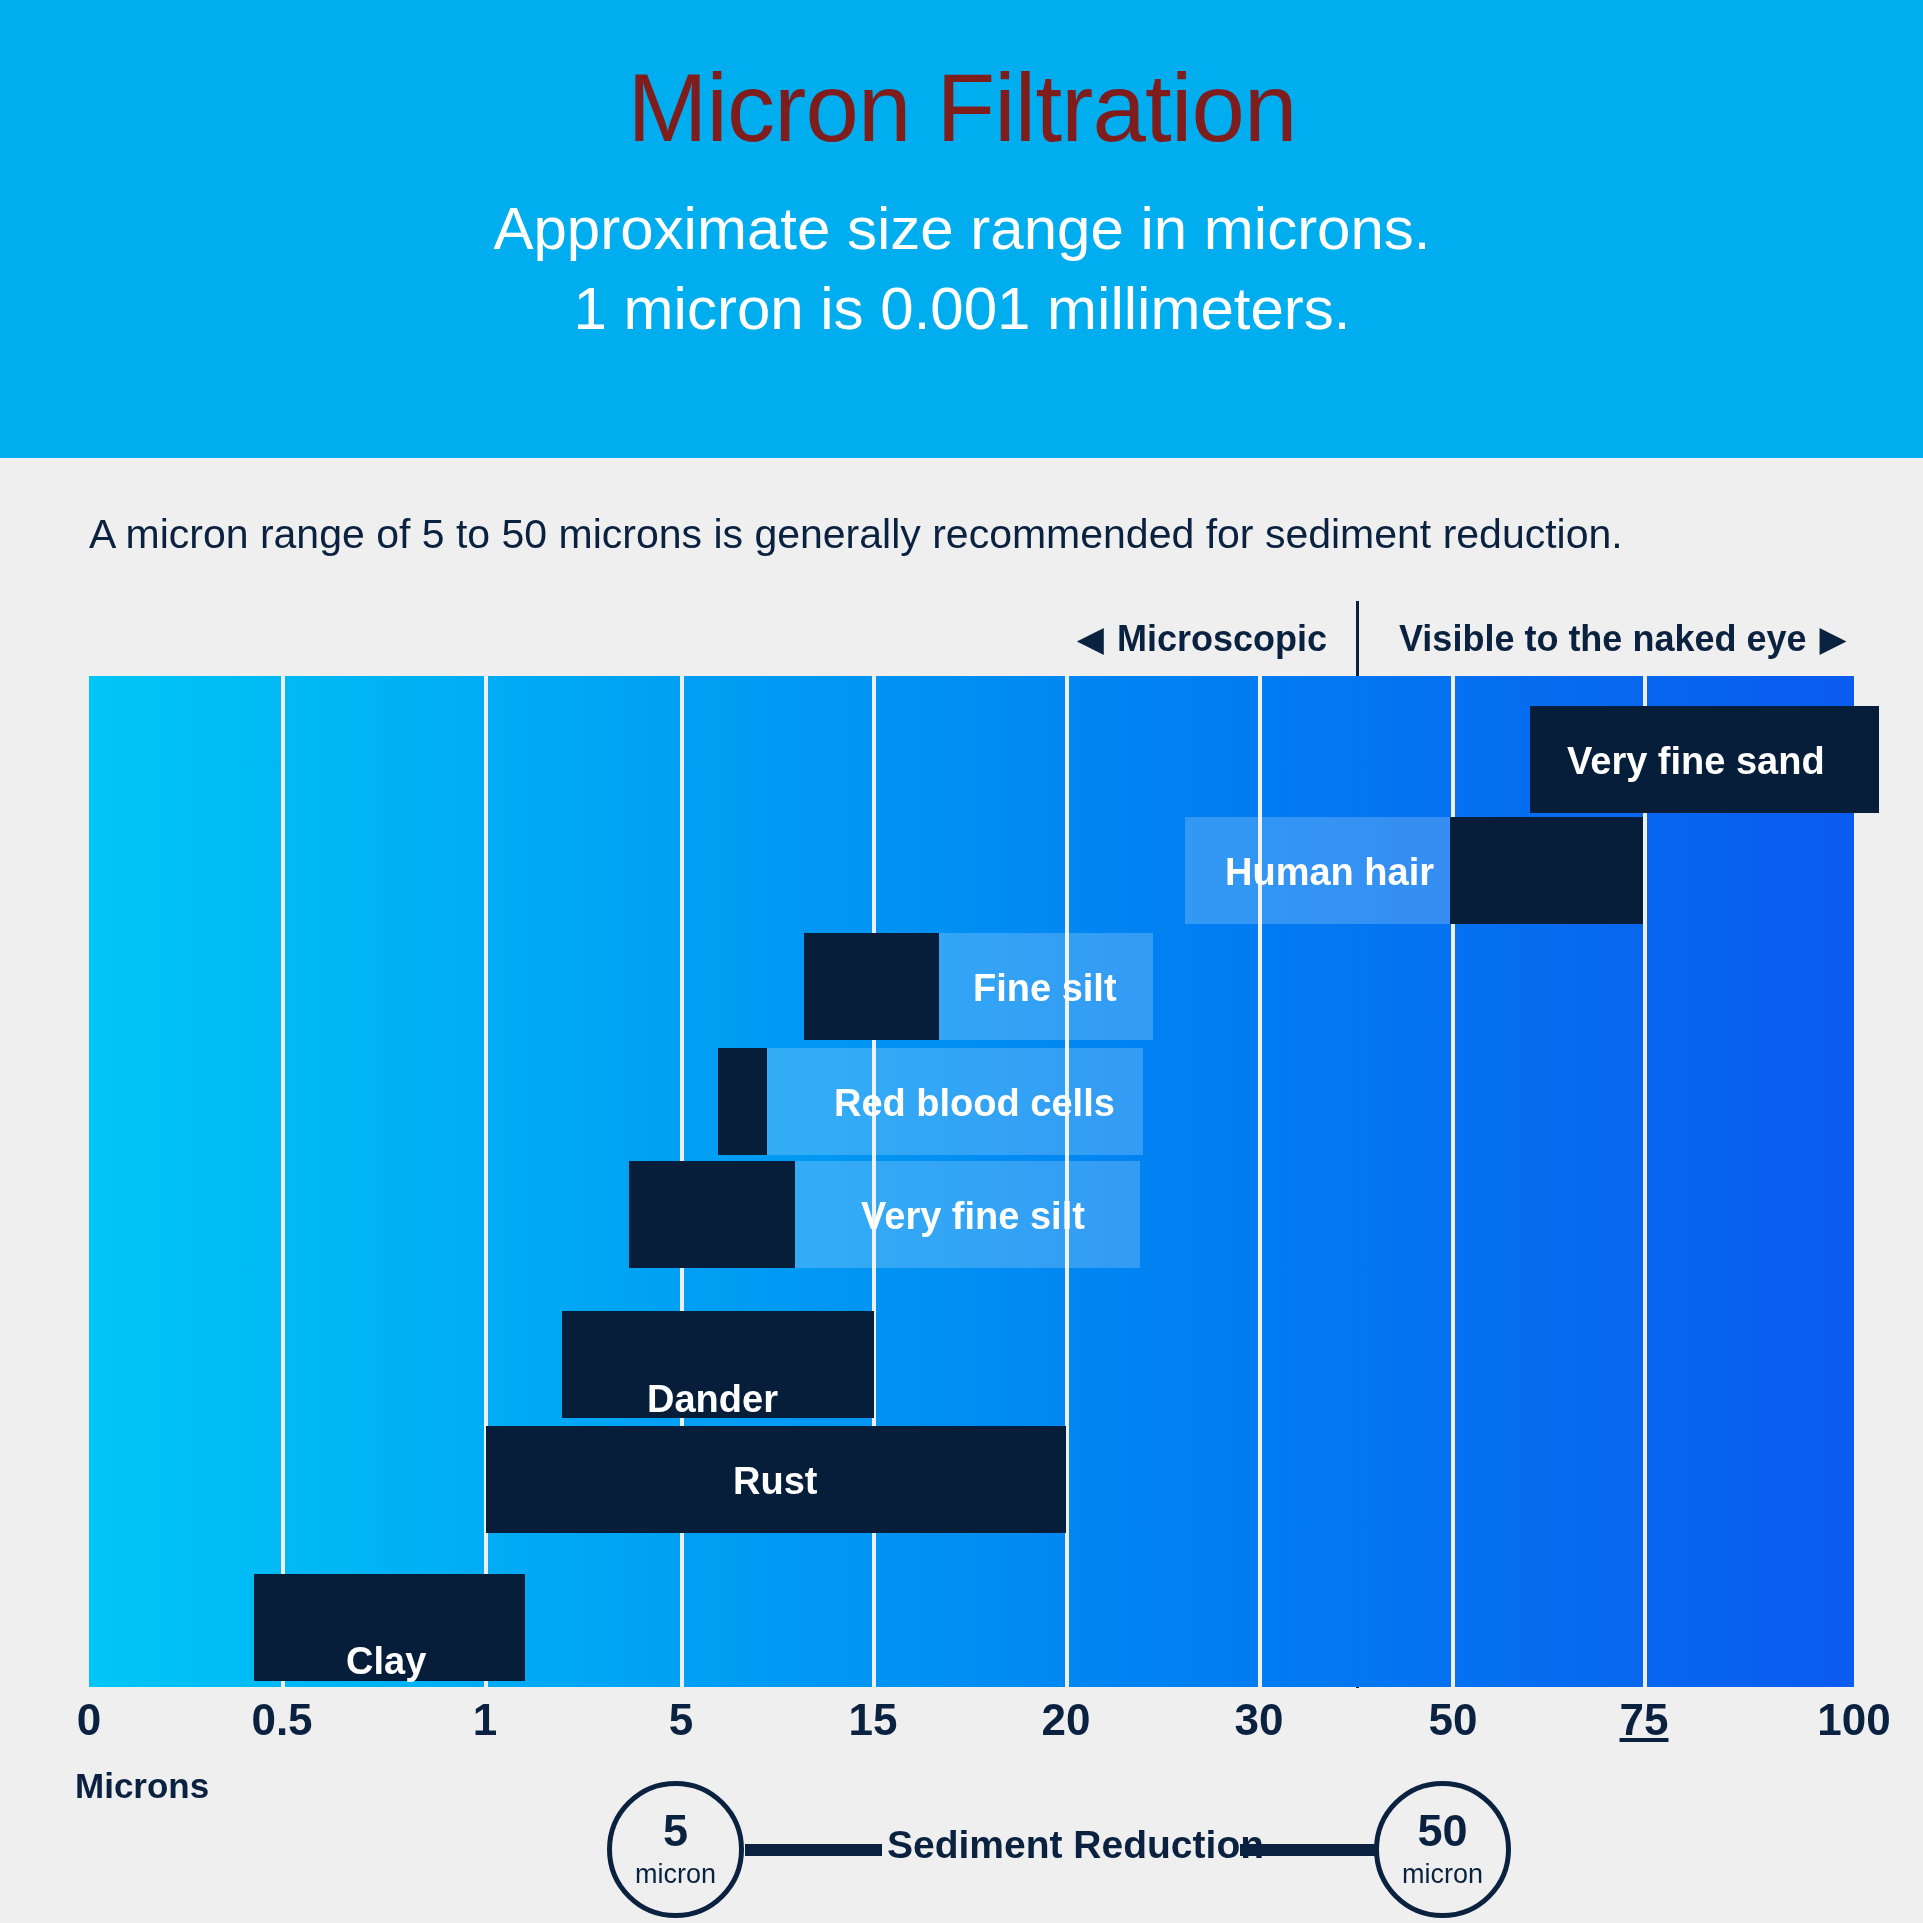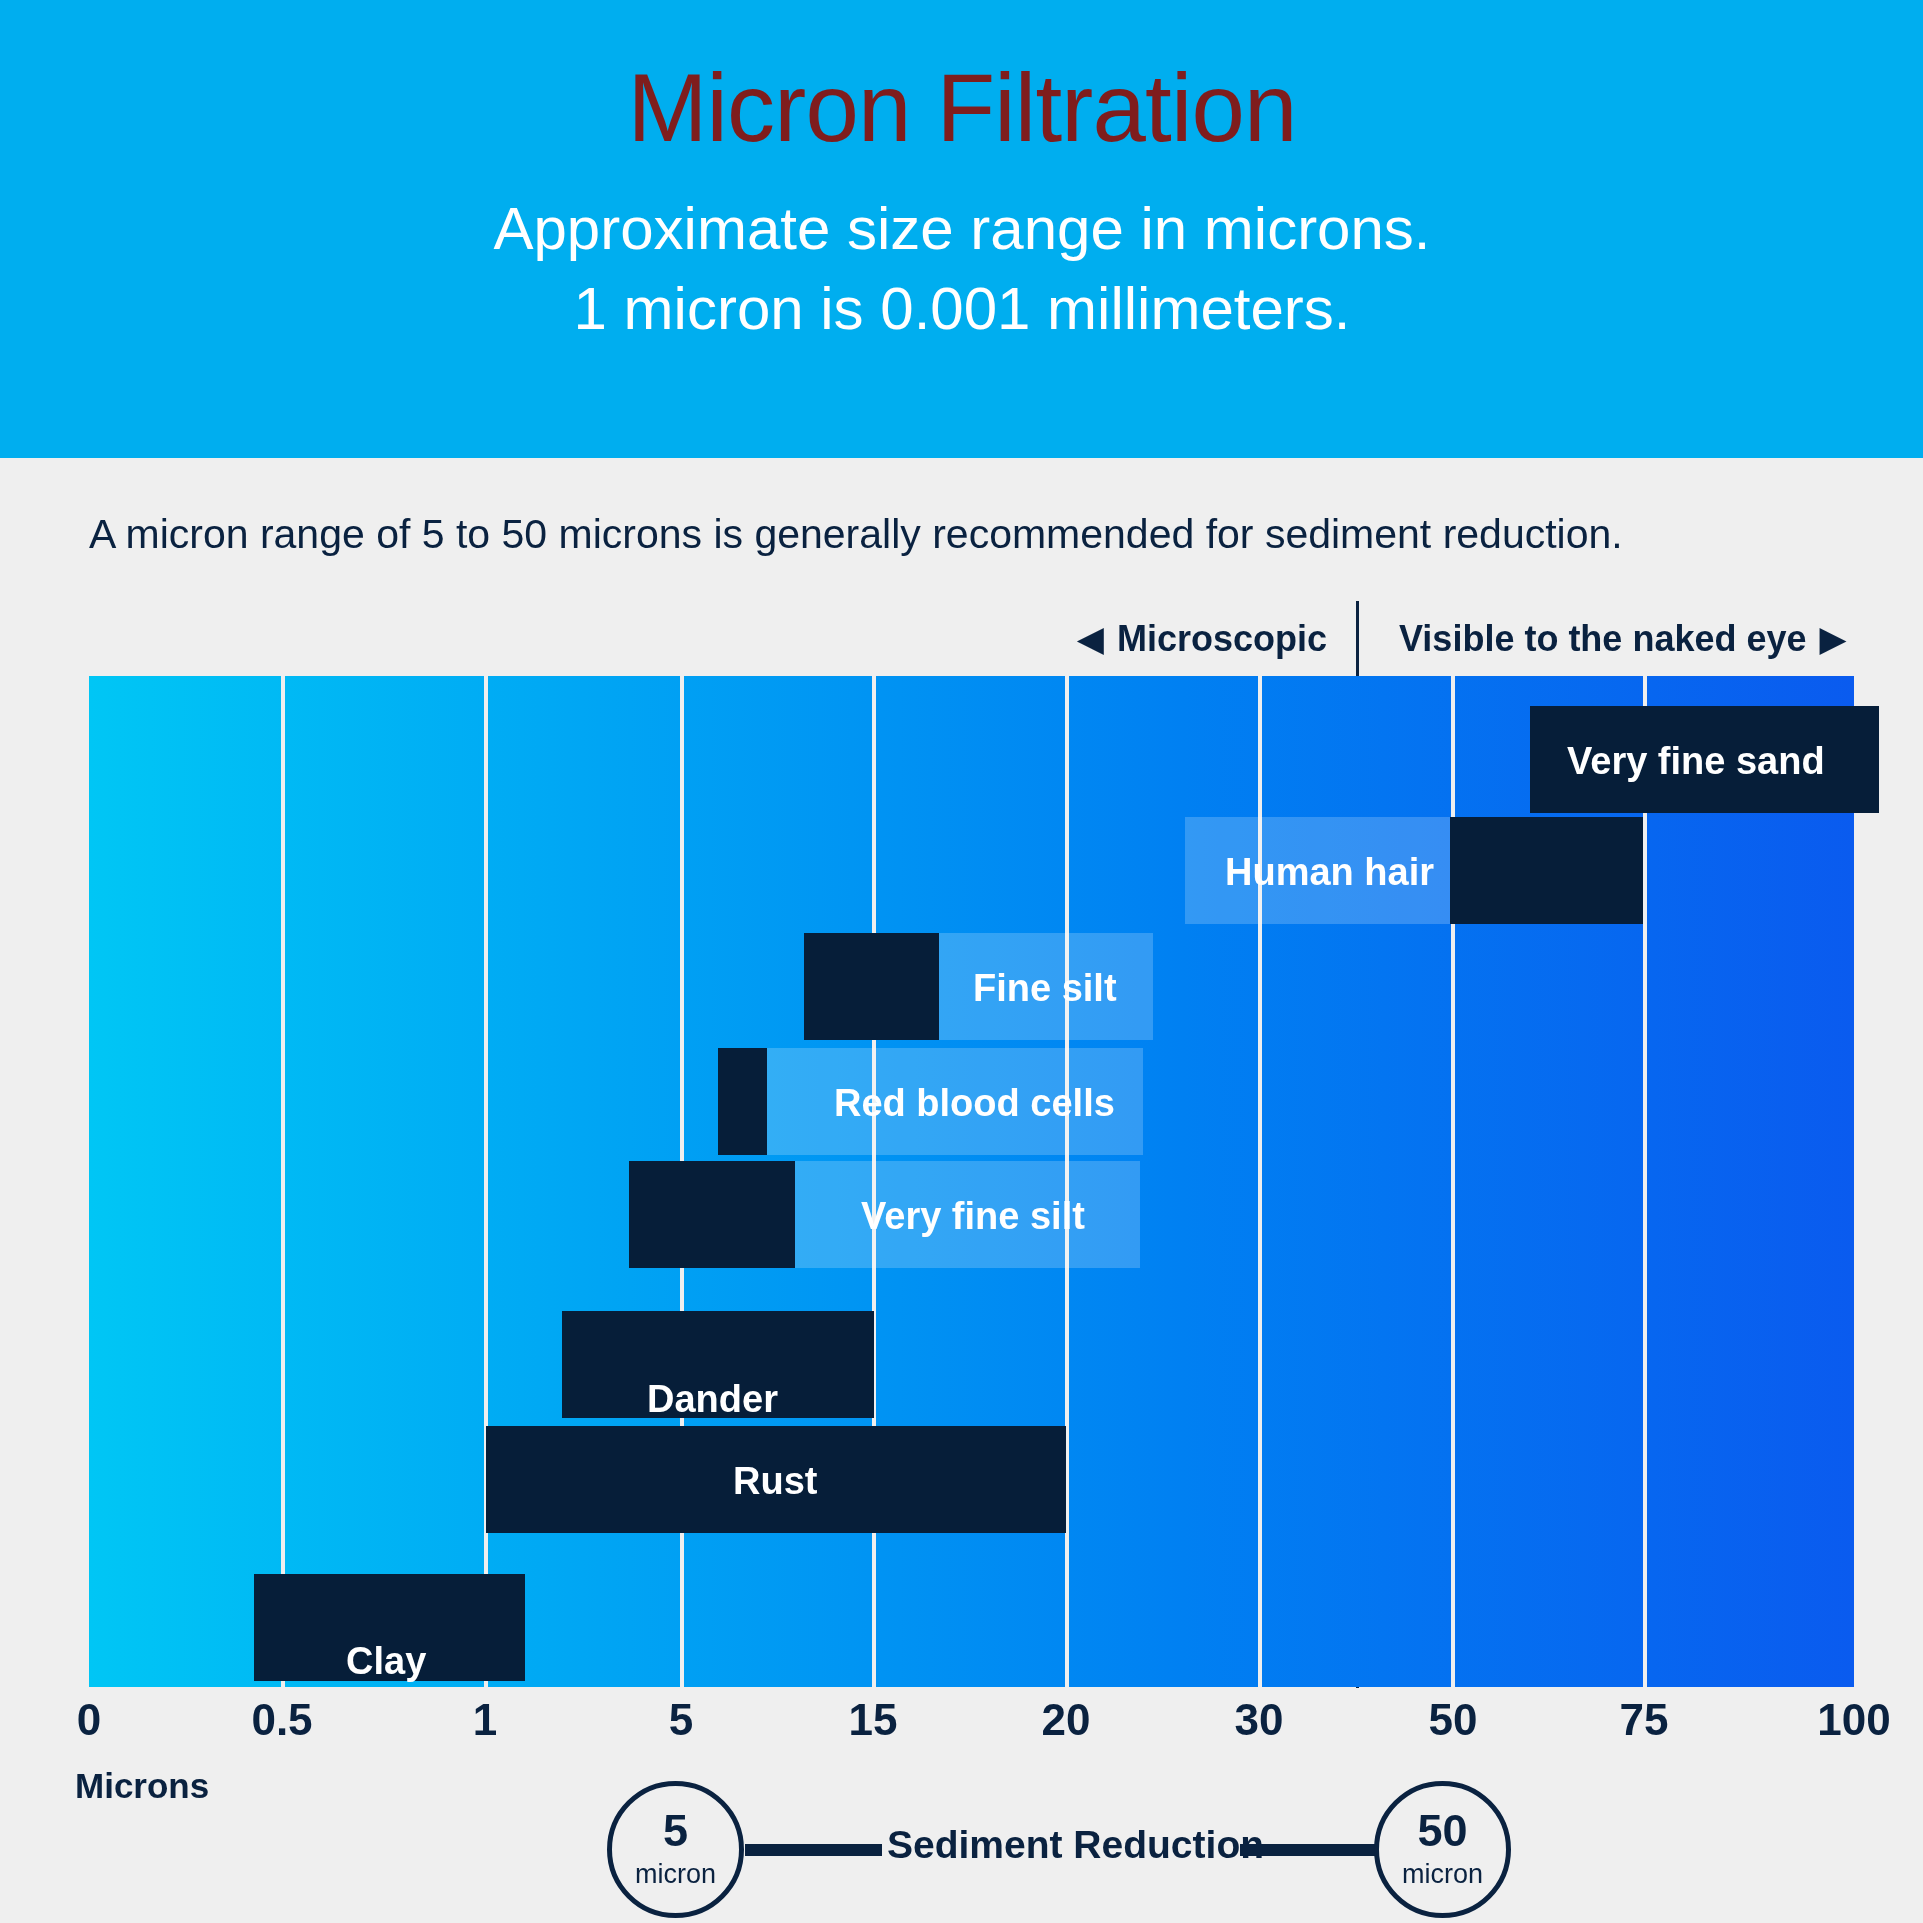--- a/index.html
+++ b/index.html
@@ -179,21 +179,21 @@
 
 <div id="axis">
     <div class="tick" style="left: 89px;">0</div>
     <div class="tick" style="left: 282px;">0.5</div>
     <div class="tick" style="left: 485px;">1</div>
     <div class="tick" style="left: 681px;">5</div>
     <div class="tick" style="left: 873px;">15</div>
     <div class="tick" style="left: 1066px;">20</div>
     <div class="tick" style="left: 1259px;">30</div>
     <div class="tick" style="left: 1453px;">50</div>
-    <div class="tick" style="left: 1644px;">75</div>
+    <div class="tick" style="left: 1644px; text-decoration: underline;">75</div>
     <div class="tick" style="left: 1854px;">100</div>
   </div>
 <div id="microns-label">Microns</div>
 
 <div id="sediment">
   <div class="circle" id="circle-left">
     <span class="big">5</span>
     <span class="small">micron</span>
   </div>
   <div id="sed-bar-left"></div>

